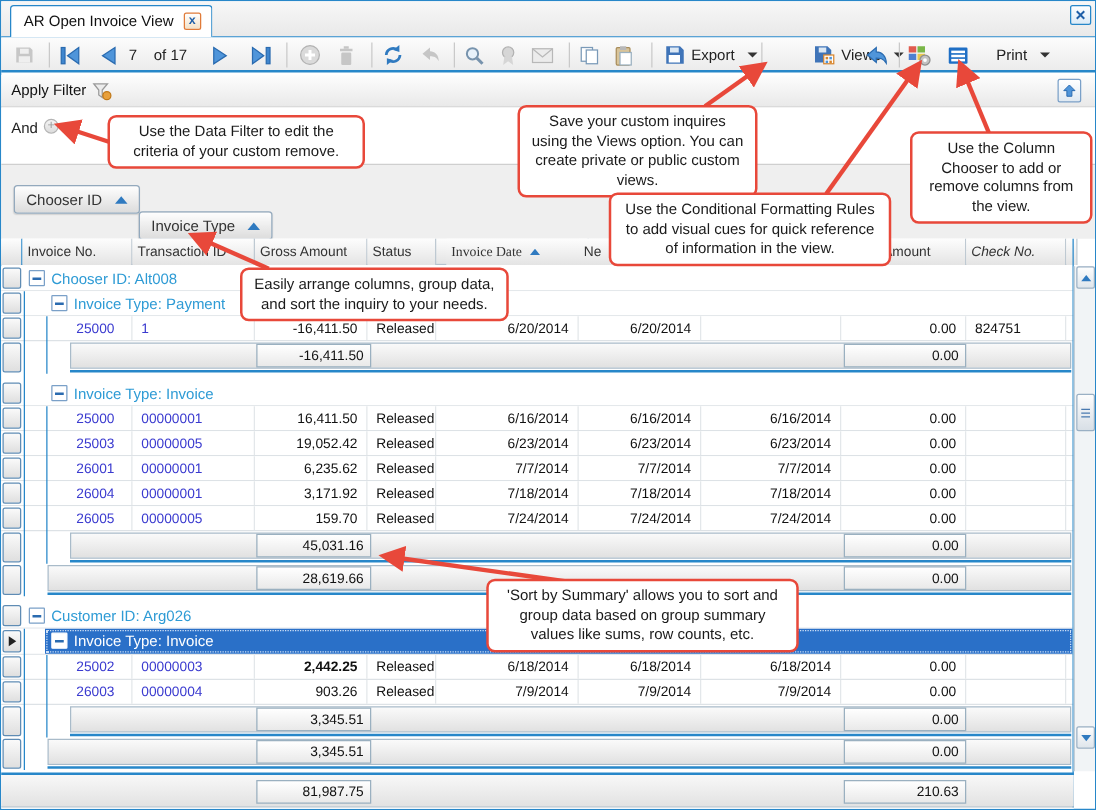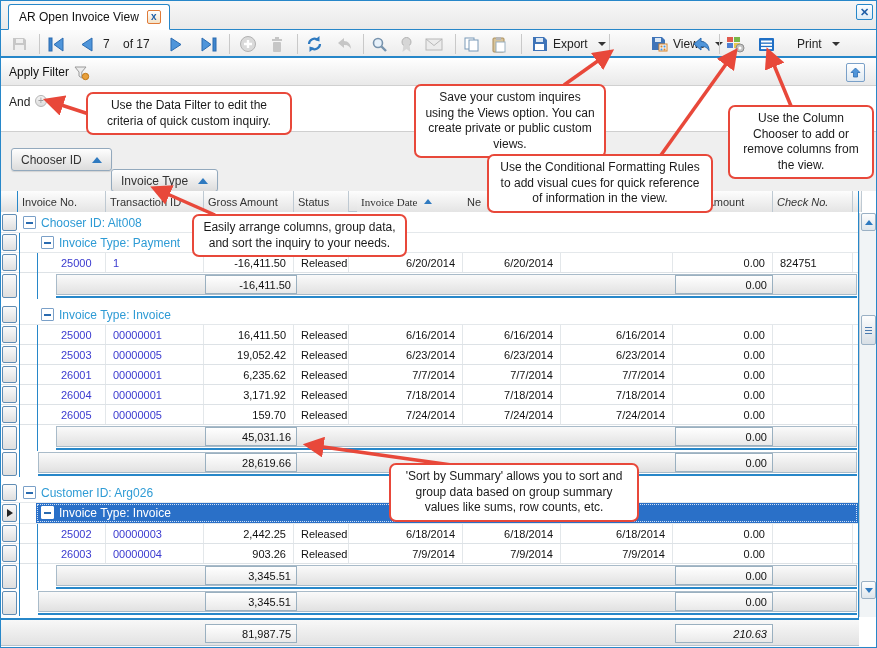--- a/index.html
+++ b/index.html
@@ -424,21 +424,21 @@
           <div class="rowptr"></div>
         </div>
         <div class="selbg"></div>
         <div class="gicon" style="left: 40px;"></div>
         <div class="glabel" style="left: 58px;">Invoice Type: Invoice</div>
       </div>
       <div class="grow data" style="top: 311px; height: 20px;">
         <div class="selcell"></div>
         <div class="dcell link" style="left: 53px; width: 52px;">25002</div>
         <div class="dcell link" style="left: 105px; width: 98px;">00000003</div>
-        <div class="dcell ar" style="left: 203px; width: 90px;">2,442.25</div>
+        <div class="dcell ar" style="left: 203px; width: 90px; font-weight: bold;">2,442.25</div>
         <div class="dcell" style="left: 293px; width: 55px;">Released</div>
         <div class="dcell ar" style="left: 348px; width: 114px;">6/18/2014</div>
         <div class="dcell ar" style="left: 462px; width: 98px;">6/18/2014</div>
         <div class="dcell ar" style="left: 560px; width: 112px;">6/18/2014</div>
         <div class="dcell ar" style="left: 672px; width: 100px;">0.00</div>
         <div class="dcell" style="left: 772px; width: 80px;"></div>
       </div>
       <div class="grow data" style="top: 331px; height: 20px;">
         <div class="selcell"></div>
         <div class="dcell link" style="left: 53px; width: 52px;">26003</div>
@@ -469,38 +469,38 @@
 
   <div class="bracket" style="left:18px;top:232px;height:244px"></div>
   <div class="bracket" style="left:36px;top:252px;height:46px"></div>
   <div class="bracket" style="left:36px;top:324px;height:126px"></div>
   <div class="bracket" style="left:18px;top:502px;height:113px"></div>
   <div class="bracket" style="left:36px;top:523px;height:66px"></div>
   <div class="gridright"></div>
 
   <div class="totalrow" id="total-row">
       <div class="sumbox" style="left: 204px; width: 92px; top: 4px;">81,987.75</div>
-      <div class="sumbox" style="left: 674px; width: 98px; top: 4px; font-style: italic;">210.63</div>
+      <div class="sumbox" style="left: 674px; width: 98px; top: 4px;">210.63</div>
     </div>
 
   <div class="vscroll">
     <div class="sbtn sb-up">
         <span class="tri-up"></span>
       </div>
     <div class="sthumb">
         <i></i>
         <i></i>
         <i></i>
       </div>
     <div class="sbtn sb-dn">
         <span class="tri-dn"></span>
       </div>
   </div>
 
-  <div class="callout" style="left:85px;top:91px;width:206px">Use the Data Filter to edit the criteria of quick custom inquiry.</div>
+  <div class="callout" style="left:85px;top:91px;width:206px">Use the Data Filter to edit the criteria of your custom remove.</div>
   <div class="callout" style="left:413px;top:83px;width:192px">Save your custom inquires using the Views option. You can create private or public custom views.</div>
   <div class="callout" style="left:727px;top:104px;width:146px">Use the Column Chooser to add or remove columns from the view.</div>
   <div class="callout" style="left:486px;top:153px;width:226px">Use the Conditional Formatting Rules to add visual cues for quick reference of information in the view.</div>
   <div class="callout" style="left:388px;top:462px;width:250px">'Sort by Summary' allows you to sort and group data based on group summary values like sums, row counts, etc.</div>
   <div class="callout" style="left:191px;top:213px;width:215px">Easily arrange columns, group data, and sort the inquiry to your needs.</div>
 
   <svg class="arrows" width="877" height="648">
     <defs>
       <marker id="ah" markerWidth="6" markerHeight="6" refX="4.2" refY="3" orient="auto">
         <path d="M0 0 L6 3 L0 6 Z" fill="#e8483a"></path>

